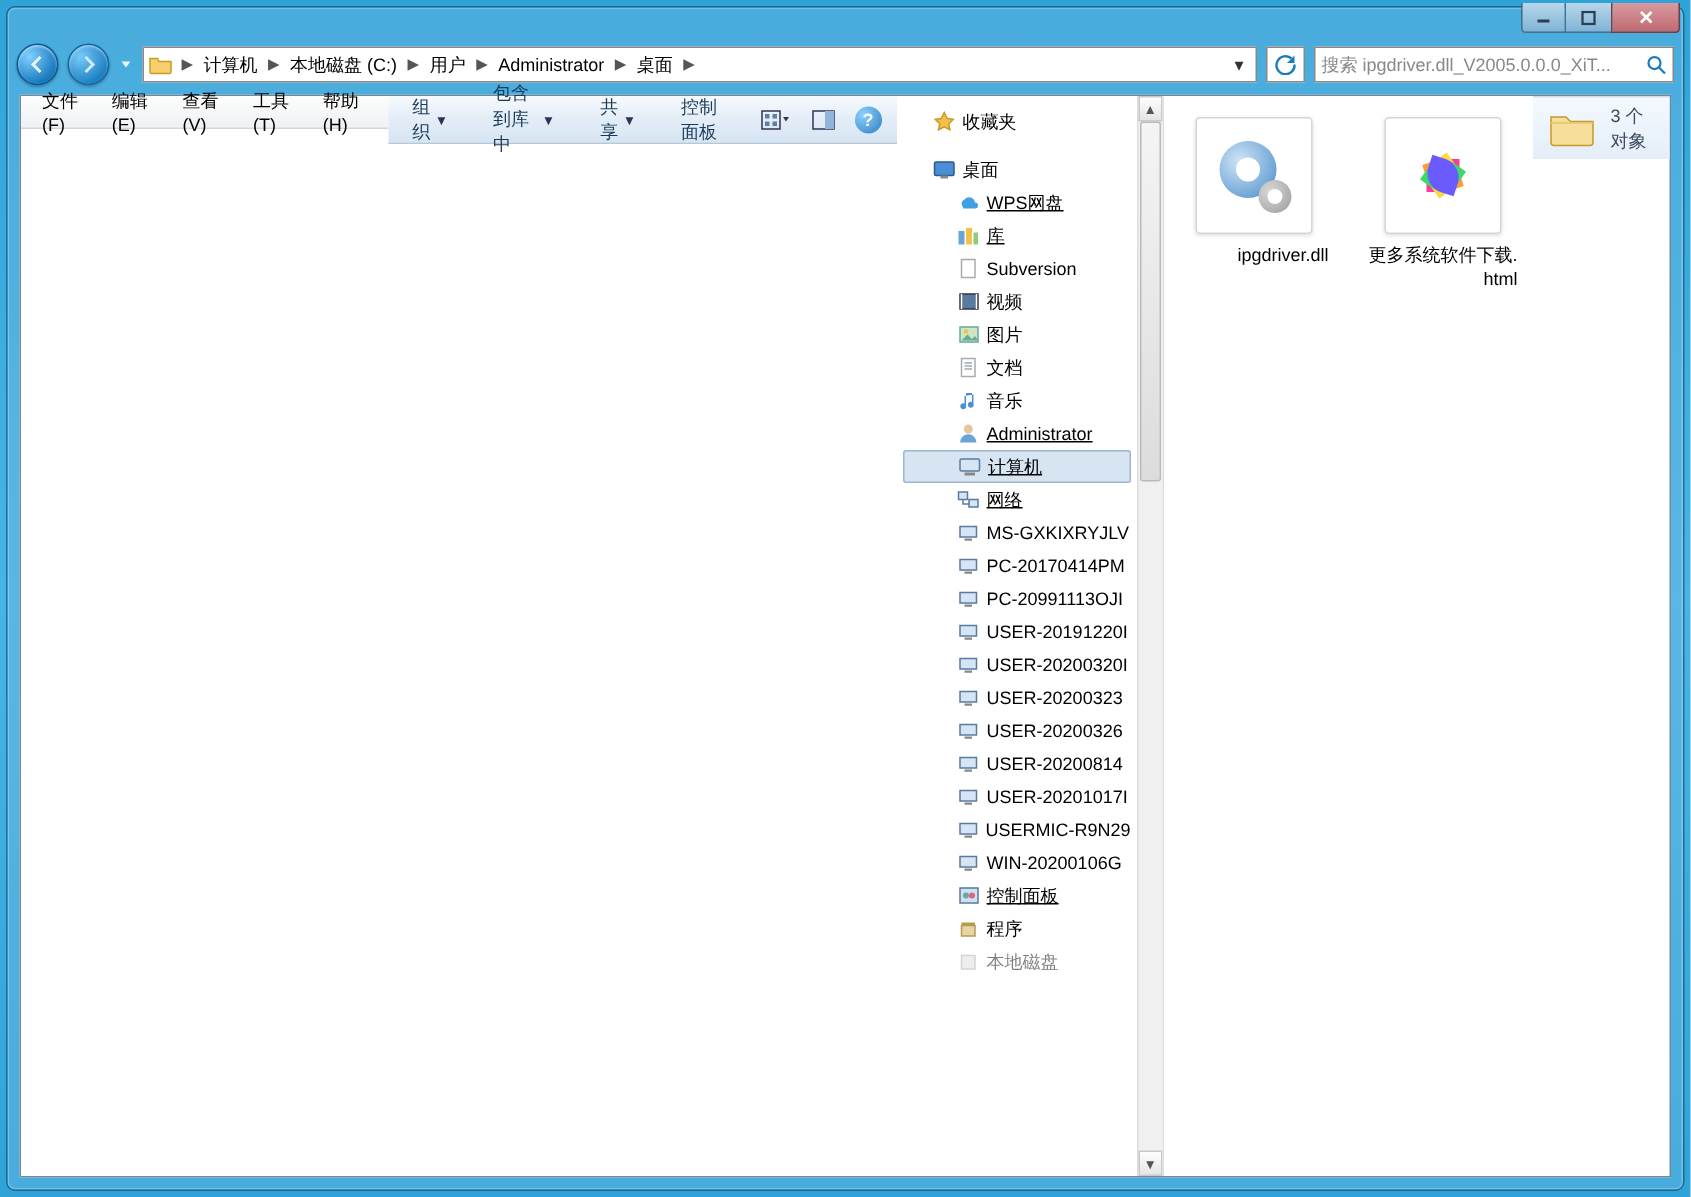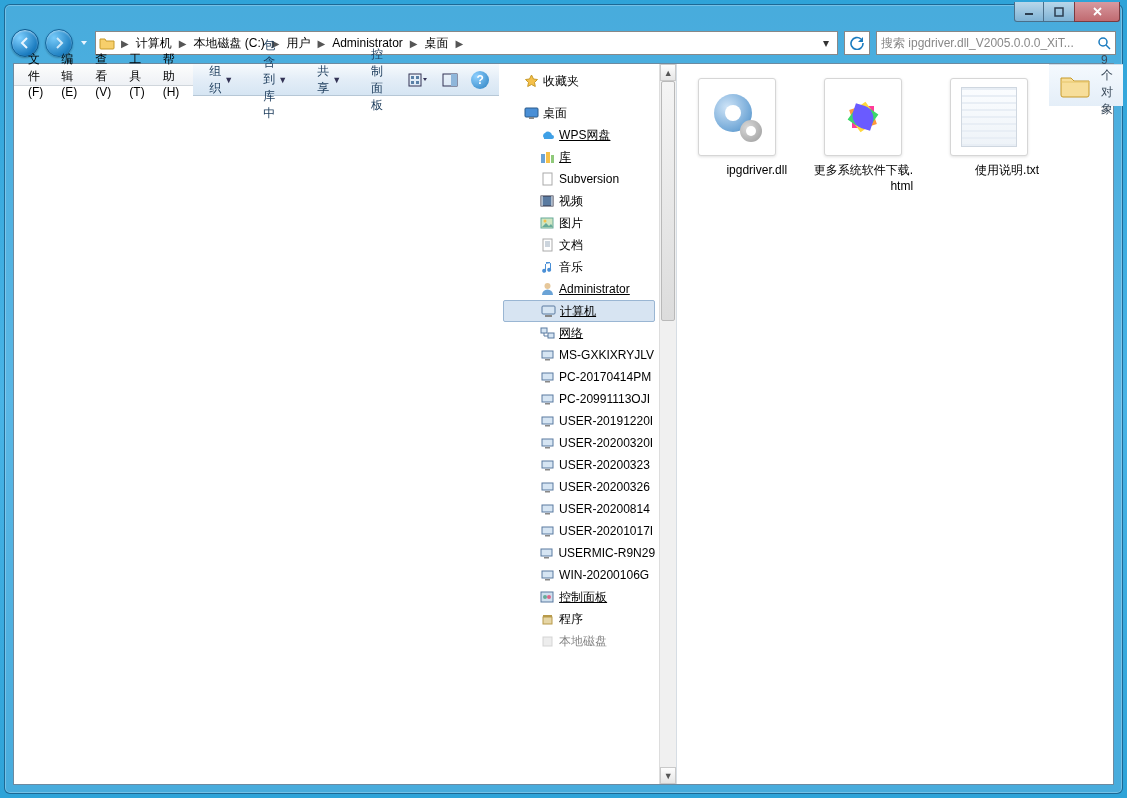--- a/index.html
+++ b/index.html
@@ -485,34 +485,28 @@
               <div class="petal" style="background:#ff3b9a;transform:rotate(0deg)"></div>
               <div class="petal" style="background:#ff9a3b;transform:rotate(72deg)"></div>
               <div class="petal" style="background:#ffd83b;transform:rotate(144deg)"></div>
               <div class="petal" style="background:#3bd86a;transform:rotate(216deg)"></div>
               <div class="petal" style="background:#6a5bff;transform:rotate(288deg)"></div>
             </div>
           </div>
           <div class="file-label">更多系统软件下载.html</div>
         </div>
 
-        <div class="file-item">
-          <div class="file-icon-box">
-            <div class="txt-lines"></div>
-          </div>
-          <div class="file-label">使用说明.txt</div>
-        </div>
 
       </div>
     </div>
 
     <div class="statusbar">
       <span class="status-folder">
         <svg width="32" height="28">
             <path d="M2 6h10l3 3h15v14a2 2 0 0 1-2 2H4a2 2 0 0 1-2-2z" fill="#f7de9a" stroke="#c79a2a"></path>
             <path d="M2 10h28" stroke="#e6c56a"></path>
           </svg>
       </span>
-      <span class="status-text">9 个对象</span>
+      <span class="status-text">3 个对象</span>
     </div>
 
   </div>
 </div>
 
 </body></html>

